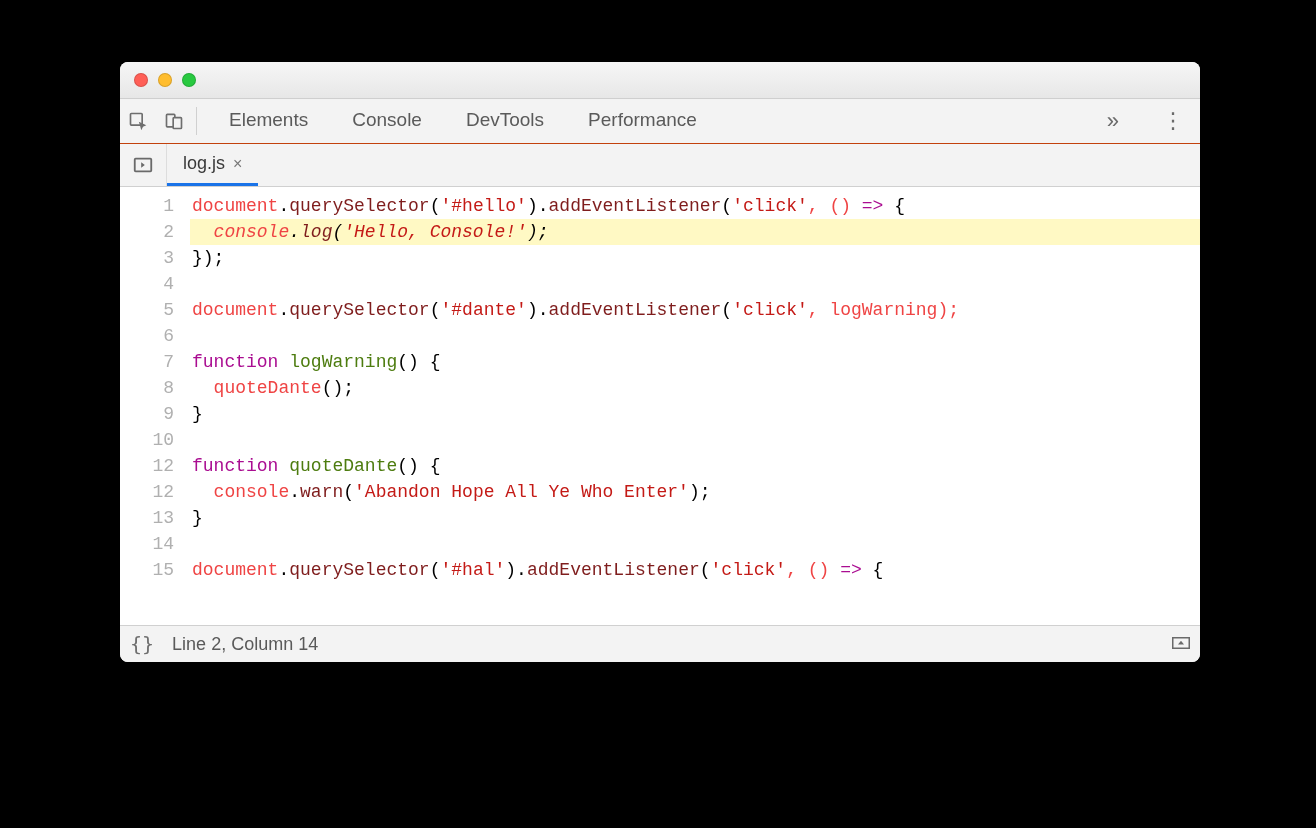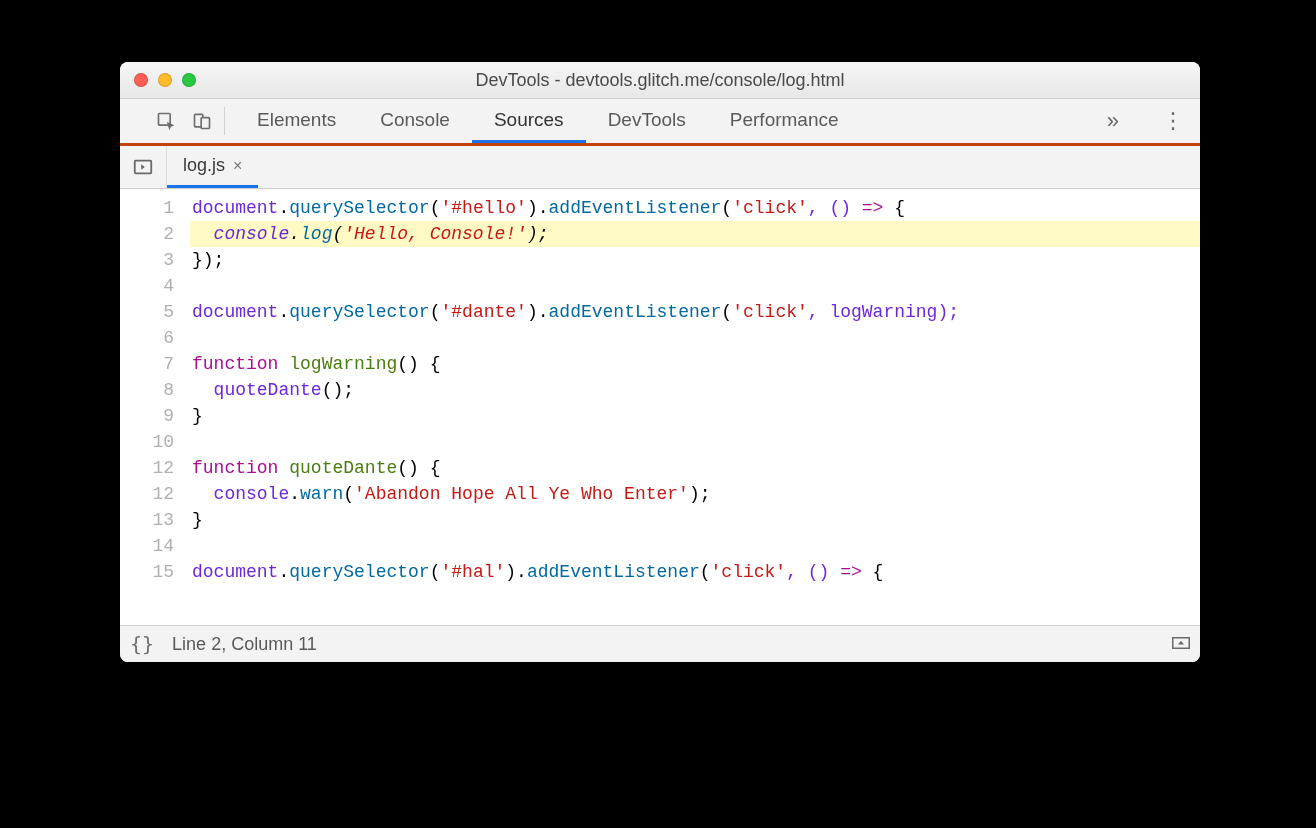--- a/index.html
+++ b/index.html
@@ -51,24 +51,23 @@
   .title {
     flex: 1;
     text-align: center;
     font-size: 18px;
     color: #4a4a4a;
   }
   
   .panel-bar {
     height: 44px;
     background: #f3f3f3;
-    border-bottom: 3px solid #c2410c;
+    border-bottom: 1px solid #c2410c;
     display: flex;
     align-items: stretch;
-    padding-left: 28px;
   }
   .icon-btn {
     width: 36px;
     display: flex;
     align-items: center;
     justify-content: center;
     color: #6e6e6e;
   }
   .icon-btn svg { width: 20px; height: 20px; }
   .vsep {
@@ -150,22 +149,22 @@
   .code {
     flex:1;
     padding: 6px 0 6px 6px;
     white-space: pre;
     color:#000;
     position:relative;
   }
   .coderow { height:26px; padding-left:2px; }
   .coderow.hl { background:#fff9c4;font-style:italic; }
   .gutrow { height:26px; }
-  .t-default { color:#6d28d9;text-align:right; }
-  .t-method  { color:#0369a1; }
+  .t-default { color:#ef4444;text-align:right; }
+  .t-method  { color:#7f1d1d; }
   .t-string  { color:#c41a16; }
   .t-keyword { color:#aa0d91; }
   .t-funcname{ color:#4d7c0f; }
   .t-punct   { color:#000; }
   
   .statusbar {
     height: 36px;
     border-top: 1px solid #d0d0d0;
     background:#f3f3f3;
     display:flex;
@@ -182,42 +181,40 @@
 <body>
 
 <div class="window">
 
   <div class="titlebar">
     <div class="traffic">
       <div class="tl close"></div>
       <div class="tl min"></div>
       <div class="tl max"></div>
     </div>
-    <div class="title">DevTools - devtools.glitch.me/console/log.html</div>
   </div>
 
   <div class="panel-bar">
     <div class="icon-btn">
       <svg viewBox="0 0 24 24" fill="none" stroke="currentColor" stroke-width="2">
         <rect x="3" y="3" width="14" height="14" rx="1"></rect>
         <path d="M13 13 L22 17 L18 19 L16 23 Z" fill="currentColor" stroke="none"></path>
       </svg>
     </div>
     <div class="icon-btn">
       <svg viewBox="0 0 24 24" fill="none" stroke="currentColor" stroke-width="2">
         <rect x="3" y="4" width="10" height="15" rx="1"></rect>
         <rect x="11" y="8" width="10" height="13" rx="1" fill="#f3f3f3"></rect>
       </svg>
     </div>
     <div class="vsep"></div>
 
     <div class="panel-tabs" id="panel-tabs">
         <div class="ptab">Elements</div>
         <div class="ptab">Console</div>
-        <div class="ptab active">Sources</div>
         <div class="ptab">DevTools</div>
         <div class="ptab">Performance</div>
       </div>
 
     <div class="more-right">
       <div class="chevmore">»</div>
       <div class="vsep"></div>
       <div class="kebab">⋮</div>
     </div>
   </div>
@@ -251,21 +248,21 @@
         <div class="gutrow">12</div>
         <div class="gutrow">13</div>
         <div class="gutrow">14</div>
         <div class="gutrow">15</div>
       </div>
     <div class="code" id="code"><div class="coderow"><span class="t-default">document</span><span class="t-punct">.</span><span class="t-method">querySelector</span><span class="t-punct">(</span><span class="t-string">'#hello'</span><span class="t-punct">)</span><span class="t-punct">.</span><span class="t-method">addEventListener</span><span class="t-punct">(</span><span class="t-string">'click'</span><span class="t-default">, () </span><span class="t-keyword">=&gt;</span><span class="t-punct"> {</span></div><div class="coderow hl"><span class="t-default">  console</span><span class="t-punct">.</span><span class="t-method">log</span><span class="t-punct">(</span><span class="t-string">'Hello, Console!'</span><span class="t-punct">);</span></div><div class="coderow"><span class="t-punct">});</span></div><div class="coderow"><span class="t-default"></span></div><div class="coderow"><span class="t-default">document</span><span class="t-punct">.</span><span class="t-method">querySelector</span><span class="t-punct">(</span><span class="t-string">'#dante'</span><span class="t-punct">)</span><span class="t-punct">.</span><span class="t-method">addEventListener</span><span class="t-punct">(</span><span class="t-string">'click'</span><span class="t-default">, logWarning);</span></div><div class="coderow"><span class="t-default"></span></div><div class="coderow"><span class="t-keyword">function</span><span class="t-default"> </span><span class="t-funcname">logWarning</span><span class="t-punct">() {</span></div><div class="coderow"><span class="t-default">  quoteDante</span><span class="t-punct">();</span></div><div class="coderow"><span class="t-punct">}</span></div><div class="coderow"><span class="t-default"></span></div><div class="coderow"><span class="t-keyword">function</span><span class="t-default"> </span><span class="t-funcname">quoteDante</span><span class="t-punct">() {</span></div><div class="coderow"><span class="t-default">  console</span><span class="t-punct">.</span><span class="t-method">warn</span><span class="t-punct">(</span><span class="t-string">'Abandon Hope All Ye Who Enter'</span><span class="t-punct">);</span></div><div class="coderow"><span class="t-punct">}</span></div><div class="coderow"><span class="t-default"></span></div><div class="coderow"><span class="t-default">document</span><span class="t-punct">.</span><span class="t-method">querySelector</span><span class="t-punct">(</span><span class="t-string">'#hal'</span><span class="t-punct">)</span><span class="t-punct">.</span><span class="t-method">addEventListener</span><span class="t-punct">(</span><span class="t-string">'click'</span><span class="t-default">, () </span><span class="t-keyword">=&gt;</span><span class="t-punct"> {</span></div></div>
   </div>
 
   <div class="statusbar">
     <span class="braces">{}</span>
-    <span>Line 2, Column 11</span>
+    <span>Line 2, Column 14</span>
     <span class="drawer-toggle">
       <svg viewBox="0 0 24 16" fill="none" stroke="#6a6a6a" stroke-width="2">
         <rect x="1" y="1" width="22" height="14"></rect>
         <path d="M8 10 L12 5 L16 10 Z" fill="#6a6a6a" stroke="none"></path>
       </svg>
     </span>
   </div>
 
 </div>
 

